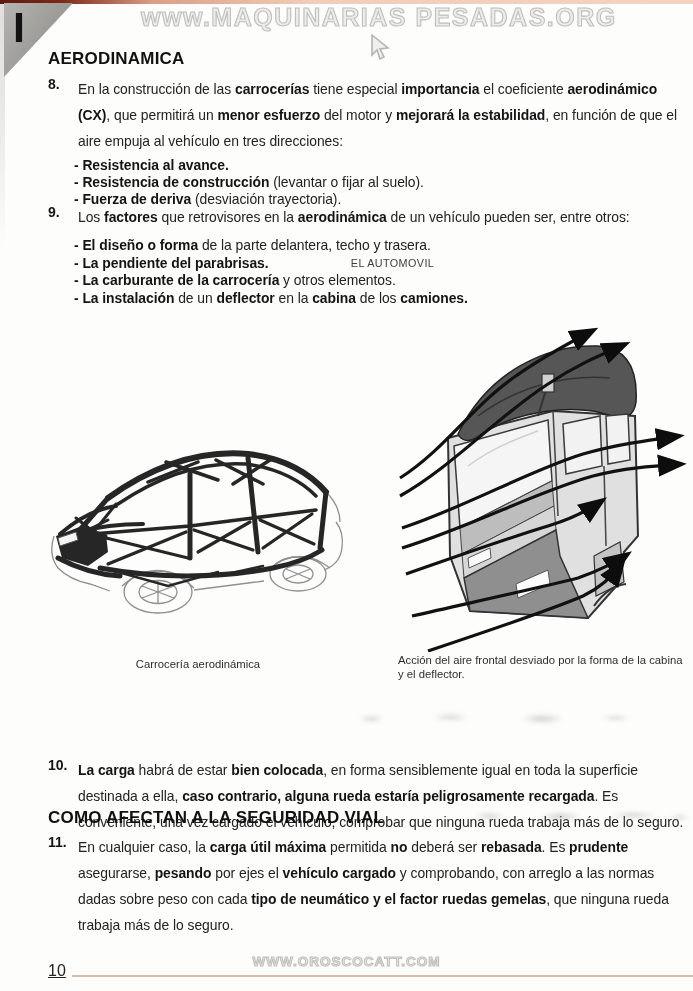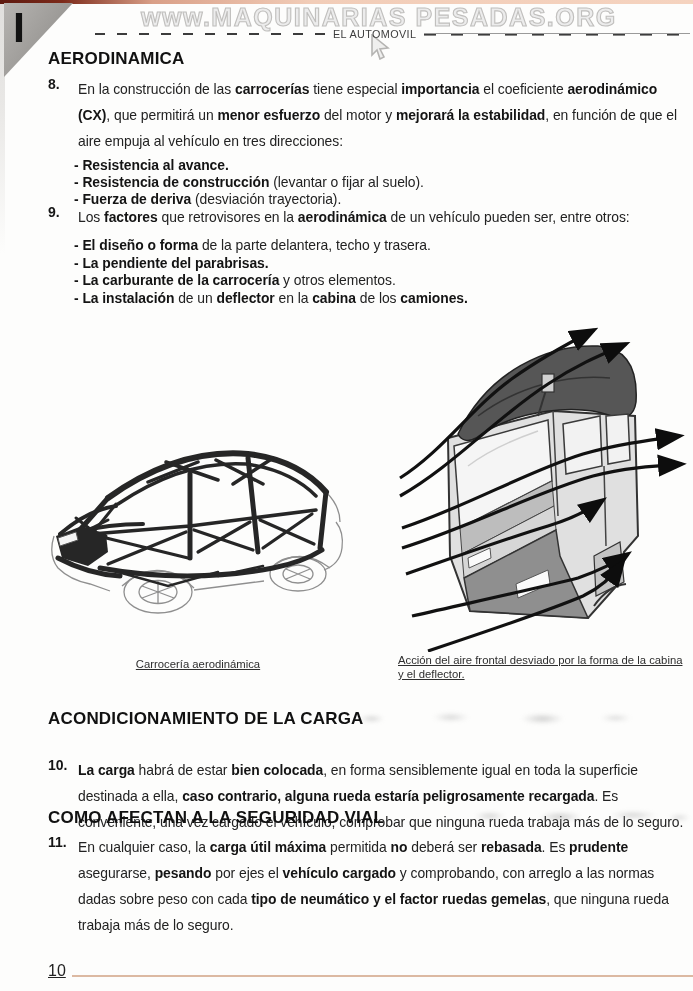--- a/index.html
+++ b/index.html
@@ -20,21 +20,21 @@
     font-weight:900;color:#121212;letter-spacing:0;}
 
   
   .wm{font-weight:800;white-space:nowrap;color:#ececec;
       -webkit-text-stroke:1.1px var(--watermark-gray,#c0bfbd);}
   .wm-top{position:absolute;left:141px;top:3px;font-size:25px;letter-spacing:1.5px;display:flex;align-items:center;flex-direction:column;}
   .wm-top .cursor{margin-left:6px;margin-top:2px;}
   .wm-bottom{position:absolute;left:0;right:0;top:954px;text-align:center;font-size:13.5px;letter-spacing:1px;}
 
   
-  .hdr-rule{position:absolute;left:95px;right:3px;top:27px;height:14px;display:flex;align-items:center;}
+  .hdr-rule{position:absolute;left:95px;right:3px;top:27px;height:14px;display:flex;align-items:center;flex-direction:column;}
   .dash-left{flex:0 0 230px;height:2px;
     background:repeating-linear-gradient(90deg,#3c3c3c 0 10px,transparent 10px 22px);}
   .hdr-title{padding:0 8px;font-size:10.8px;color:#3d3d3d;letter-spacing:.4px;white-space:nowrap;}
   .line-right{flex:1;height:4px;
     background:
       linear-gradient(#9a9a9a,#9a9a9a) 0 1px/100% 1px no-repeat,
       repeating-linear-gradient(90deg,#3c3c3c 0 12px,transparent 12px 27px) 0 2px/100% 1.6px no-repeat;}
 
   
   .sec-heading{position:absolute;left:48px;font-size:17px;font-weight:bold;color:#111;letter-spacing:.2px;}
@@ -43,21 +43,21 @@
   .txt{margin-left:30px;font-size:13.9px;line-height:26px;letter-spacing:-.05px;text-align:left;}
   .txt b,.bullet b{color:#141414;}
   .bullets{margin-left:26px;margin-top:3px;}
   .bullet{font-size:13.9px;line-height:17px;letter-spacing:-.05px;white-space:nowrap;}
   .bullets-9 .bullet{line-height:17.5px;}
   .closing{margin-left:30px;margin-top:2px;font-size:13.9px;line-height:17px;letter-spacing:-.05px;}
   .para{position:absolute;left:78px;right:10px;font-size:13.9px;line-height:18px;letter-spacing:-.05px;}
 
   
   .fig{position:absolute;}
-  .caption{position:absolute;font-size:11.3px;line-height:14px;color:#2e2e2e;text-decoration:underline;}
+  .caption{position:absolute;font-size:11.3px;line-height:14px;color:#2e2e2e;}
   .caption.center{text-align:center;}
 
   
   .smudge{position:absolute;filter:blur(2px);opacity:.5;pointer-events:none;}
   .smudge-a{left:335px;top:711px;width:305px;height:14px;
     background:
       radial-gradient(18px 5px at 12% 55%,#9e9e9e,transparent 70%),
       radial-gradient(26px 6px at 38% 45%,#ababab,transparent 70%),
       radial-gradient(30px 7px at 68% 55%,#9a9a9a,transparent 72%),
       radial-gradient(22px 5px at 92% 50%,#b0b0b0,transparent 70%);}
@@ -199,33 +199,33 @@
         <path d="M4,212 C70,190 130,155 185,138 C220,128 252,124 282,120"></path>
         <path d="M4,232 C75,210 140,175 195,160 C225,152 255,150 284,148"></path>
         <path d="M8,258 C60,240 110,222 150,210 C170,204 188,196 205,184"></path>
         <path d="M14,300 C80,285 140,272 180,262 C200,255 215,248 230,238"></path>
         <path d="M30,335 C90,315 150,295 185,280 C202,272 215,260 225,246"></path>
       </g>
     </svg>
   </div>
   <div class="caption" style="left:398px;width:292px;top:653px">Acción del aire frontal desviado por la forma de la cabina y el deflector.</div>
 
-  <div class="sec-heading" style="top:709px">ACONDICIONAMIENTO DE LA CARGA</div>
   <div class="smudge smudge-a"></div>
 
   <div class="item" style="top:757px">
     <span class="num">10.</span>
     <div class="txt"><b>La carga</b><span> habrá de estar </span><b>bien colocada</b><span>, en forma sensiblemente igual en toda la superficie destinada a ella, </span><b>caso contrario, alguna rueda estaría peligrosamente recargada</b><span>. Es conveniente, una vez cargado el vehículo, comprobar que ninguna rueda trabaja más de lo seguro.</span></div>
   </div>
 
   <div class="sec-heading" style="top:808px">COMO AFECTAN A LA SEGURIDAD VIAL</div>
   <div class="smudge smudge-b"></div>
 
   <div class="item" style="top:834px">
     <span class="num">11.</span>
     <div class="txt"><span>En cualquier caso, la </span><b>carga útil máxima</b><span> permitida </span><b>no</b><span> deberá ser </span><b>rebasada</b><span>. Es </span><b>prudente</b><span> asegurarse, </span><b>pesando</b><span> por ejes el </span><b>vehículo cargado</b><span> y comprobando, con arreglo a las normas dadas sobre peso con cada </span><b>tipo de neumático y el factor ruedas gemelas</b><span>, que ninguna rueda trabaja más de lo seguro.</span></div>
   </div>
 
 
   <div class="page-num">10</div>
+  <div class="wm wm-bottom">WWW.OROSCOCATT.COM</div>
   <div class="footer-line"></div>
 
 </div>
 
 </body></html>

